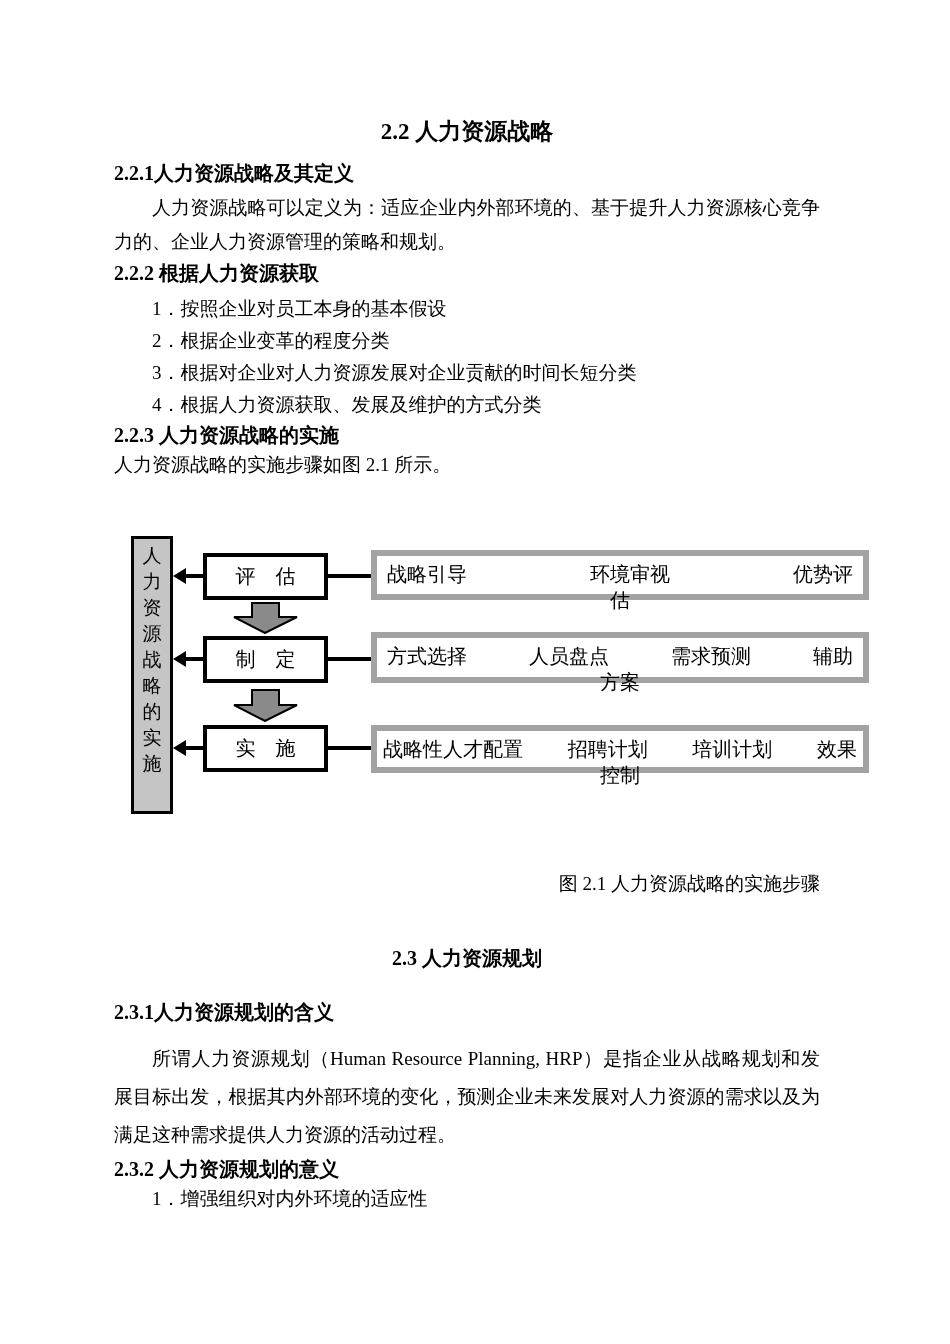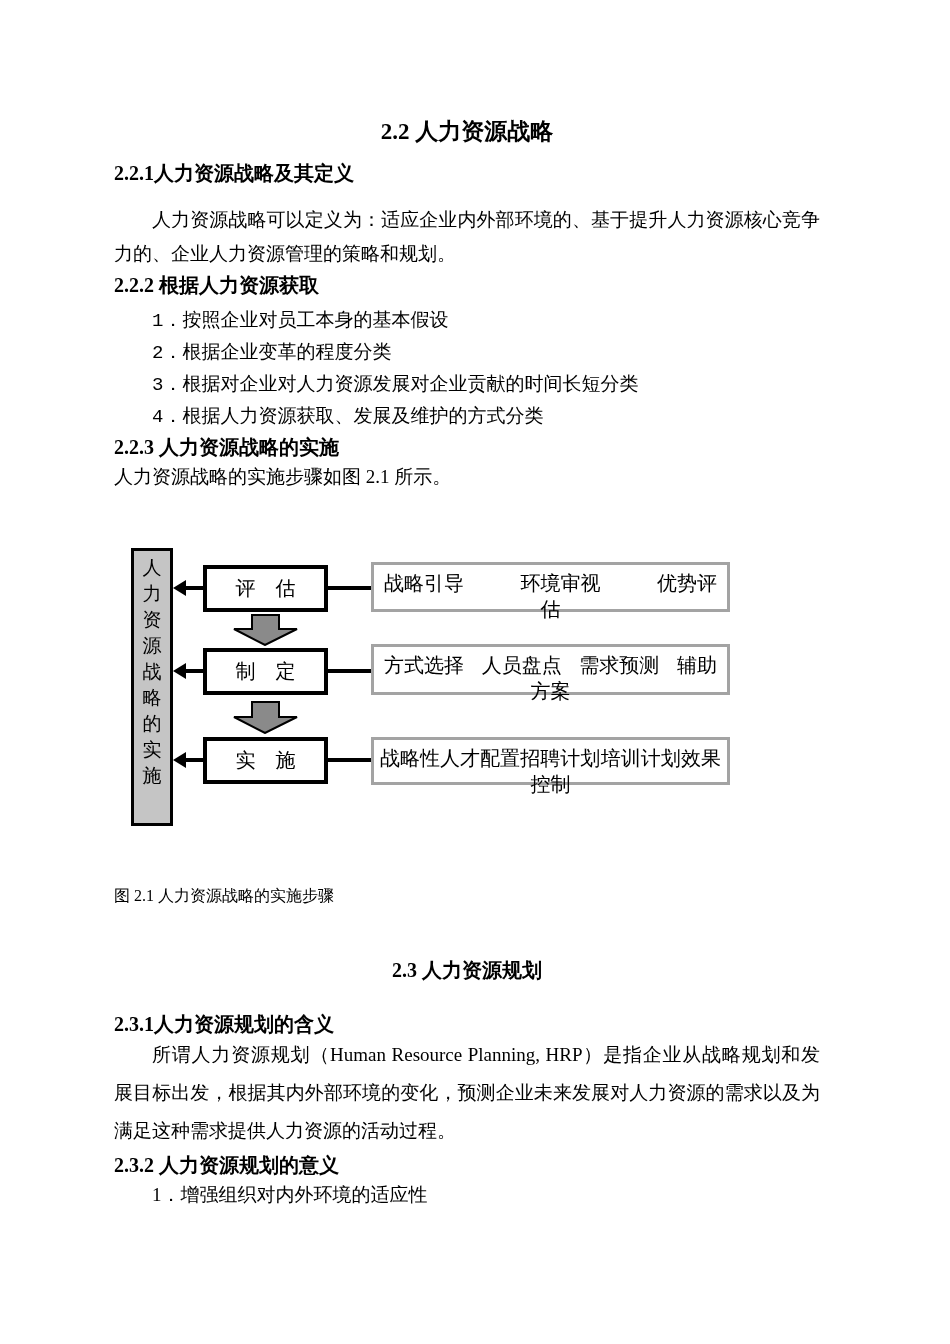--- a/index.html
+++ b/index.html
@@ -14,42 +14,42 @@
     padding:118px 130px 0 114px;background:#fff;
   }
   .doc-title{font-size:23px;font-weight:bold;text-align:center;line-height:28px;}
   .doc-title-lg{font-size:20px;font-weight:bold;text-align:center;line-height:34px;}
   .h3{font-size:20px;font-weight:bold;line-height:24px;}
   .para{font-size:19px;line-height:34px;text-align:justify;text-indent:2em;}
   .para-loose{font-size:19px;line-height:38px;text-align:justify;text-indent:2em;}
   .list{padding-left:38px;}
   .list .li{font-size:19px;line-height:32px;}
   .intro-line{font-size:19px;line-height:26px;}
-  .caption{font-size:16px;line-height:24px;text-align:left;}
+  .caption{font-size:19px;line-height:24px;text-align:right;}
 
   
   .diagram{position:relative;height:252px;margin-top:58px;}
   .side-box{
     position:absolute;left:17px;top:0;width:42px;height:278px;
     box-sizing:border-box;border:3px solid #000;background:#c5c5c5;
     text-align:center;
   }
   .side-label{
     font-size:19px;line-height:26px;word-break:break-all;
     padding-top:4px;display:block;
   }
   .step-box{
     position:absolute;left:89px;width:125px;height:47px;
     box-sizing:border-box;border:4px solid #000;background:#fff;
     display:flex;align-items:center;justify-content:center;
     font-size:20px;
   }
   .rbox{
-    position:absolute;left:257px;width:359px;
-    box-sizing:border-box;border:3px solid #a3a3a3;background:#fff;
+    position:absolute;left:257px;width:498px;
+    box-sizing:border-box;border:6px solid #a3a3a3;background:#fff;
     font-size:20px;overflow:visible;
   }
   .rline1{display:flex;justify-content:space-between;padding:0 10px;line-height:26px;margin-top:5px;}
   .rline2{text-align:center;line-height:26px;}
   .hline{position:absolute;height:4px;background:#000;}
   .arrow-shaft{position:absolute;height:4px;background:#000;}
   .arrow-head{
     position:absolute;width:0;height:0;
     border-top:8px solid transparent;border-bottom:8px solid transparent;
     border-right:13px solid #000;
@@ -58,25 +58,25 @@
 </style>
 </head>
 <body>
 
 <div class="page">
 
   <div class="doc-title">2.2 人力资源战略</div>
 
   <div class="h3" style="margin-top:15px;">2.2.1人力资源战略及其定义</div>
 
-  <div class="para" style="margin-top:18px;">人力资源战略可以定义为：适应企业内外部环境的、基于提升人力资源核心竞争力的、企业人力资源管理的策略和规划。</div>
+  <div class="para" style="margin-top:6px;">人力资源战略可以定义为：适应企业内外部环境的、基于提升人力资源核心竞争力的、企业人力资源管理的策略和规划。</div>
 
   <div class="h3" style="margin-top:2px;">2.2.2 根据人力资源获取</div>
 
-  <div class="list" style="margin-top:8px;font-family:Liberation Mono, monospace;">
+  <div class="list" style="margin-top:8px;">
     <div class="li">1．按照企业对员工本身的基本假设</div>
     <div class="li">2．根据企业变革的程度分类</div>
     <div class="li">3．根据对企业对人力资源发展对企业贡献的时间长短分类</div>
     <div class="li">4．根据人力资源获取、发展及维护的方式分类</div>
   </div>
 
   <div class="h3" style="margin-top:2px;">2.2.3 人力资源战略的实施</div>
 
   <div class="intro-line" style="margin-top:5px;">人力资源战略的实施步骤如图 2.1 所示。</div>
 
@@ -142,21 +142,21 @@
     </div>
 
   </div>
 
   <div class="caption" style="margin-top:84px;">图 2.1 人力资源战略的实施步骤</div>
 
   <div class="doc-title-lg" style="margin-top:45px;">2.3 人力资源规划</div>
 
   <div class="h3" style="margin-top:25px;">2.3.1人力资源规划的含义</div>
 
-  <div class="para-loose" style="margin-top:0;">所谓人力资源规划（Human Resource Planning, HRP）是指企业从战略规划和发展目标出发，根据其内外部环境的变化，预测企业未来发展对人力资源的需求以及为满足这种需求提供人力资源的活动过程。</div>
+  <div class="para-loose" style="margin-top:16px;">所谓人力资源规划（Human Resource Planning, HRP）是指企业从战略规划和发展目标出发，根据其内外部环境的变化，预测企业未来发展对人力资源的需求以及为满足这种需求提供人力资源的活动过程。</div>
 
   <div class="h3" style="margin-top:3px;">2.3.2 人力资源规划的意义</div>
 
   <div class="list" style="margin-top:2px;">
     <div class="li">1．增强组织对内外环境的适应性</div>
   </div>
 
 </div>
 
 </body></html>

